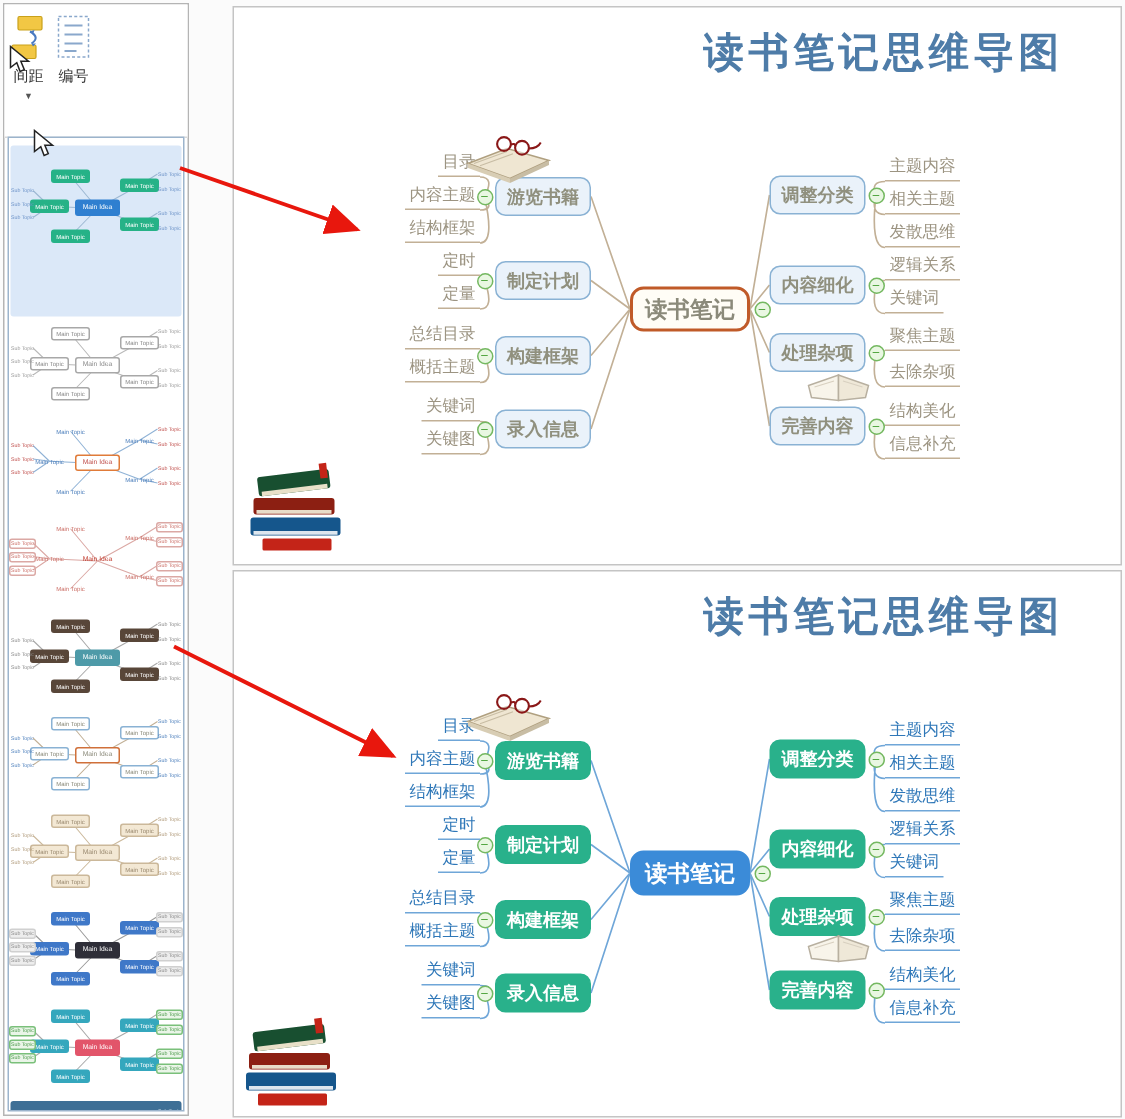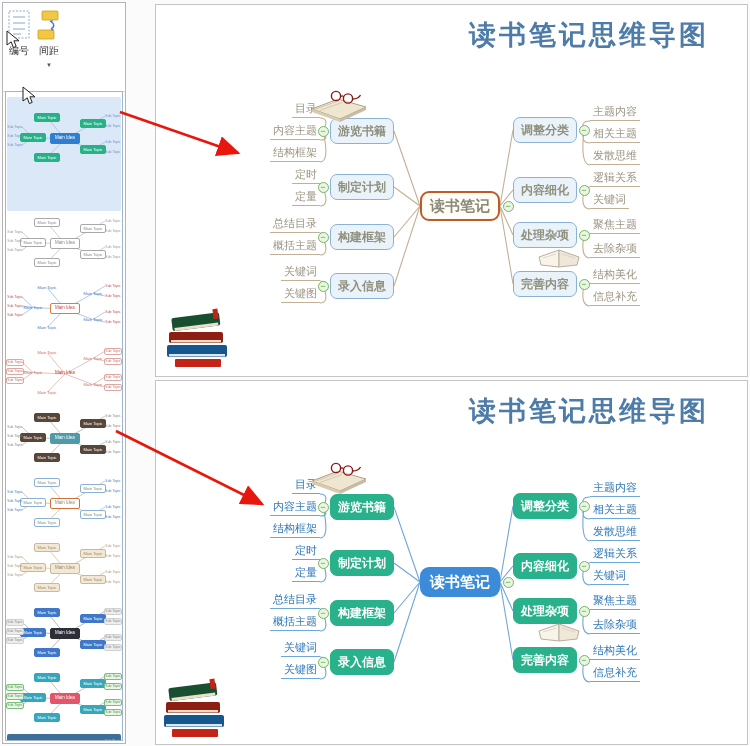--- a/index.html
+++ b/index.html
@@ -56,37 +56,37 @@
   .cursor{position:absolute;z-index:60;pointer-events:none}
 </style>
 </head>
 <body>
 
 <aside class="sidebar">
   <div class="toolbar">
     <div class="tb-btn">
       <span class="tb-icon">
         <svg width="26" height="32" viewBox="0 0 26 32">
-          <rect x="3" y="2" width="20" height="27" fill="none" stroke="#8aa8cc" stroke-width="1" stroke-dasharray="2,1.5"></rect>
-          <path d="M7,8 h12 M7,14 h12 M7,20 h12 M7,25 h8" stroke="#8aa8cc" stroke-width="1.2"></path>
-        </svg>
-      </span>
-      <span class="tb-label">编号</span>
-    </div>
-    <div class="tb-btn">
-      <span class="tb-icon">
-        <svg width="26" height="32" viewBox="0 0 26 32">
           <rect x="6" y="2" width="16" height="9" rx="1" fill="#f2c744" stroke="#c9a11a" stroke-width="0.8"></rect>
           <rect x="2" y="21" width="16" height="9" rx="1" fill="#f2c744" stroke="#c9a11a" stroke-width="0.8"></rect>
           <path d="M14,12 q7,4 1,8" stroke="#4a7ac0" stroke-width="1.4" fill="none"></path>
           <path d="M14,12 l3,-1 l-1,3 z M15,20 l3,0 l-2,2 z" fill="#4a7ac0"></path>
         </svg>
       </span>
       <span class="tb-label">间距</span>
       <span class="tb-caret">▼</span>
+    </div>
+    <div class="tb-btn">
+      <span class="tb-icon">
+        <svg width="26" height="32" viewBox="0 0 26 32">
+          <rect x="3" y="2" width="20" height="27" fill="none" stroke="#8aa8cc" stroke-width="1" stroke-dasharray="2,1.5"></rect>
+          <path d="M7,8 h12 M7,14 h12 M7,20 h12 M7,25 h8" stroke="#8aa8cc" stroke-width="1.2"></path>
+        </svg>
+      </span>
+      <span class="tb-label">编号</span>
     </div>
   </div>
   <div class="theme-list">
       <div class="thumb selected">
         <div class="thumb-inner">
           <svg width="112" height="54" class="thumb-wires">
             <path d="M57,27 L39,5.5 M57,27 L25,25.5 M57,27 L39,45.5 M57,27 L85,11.5 M57,27 L85,37.5 M25,25.5 L14,15 M25,25.5 L14,24 M25,25.5 L14,33 M85,11.5 L97,4 M85,11.5 L97,14 M85,37.5 L97,30 M85,37.5 L97,40" fill="none" stroke="#9db8d2" stroke-width="0.7"></path>
           </svg>
           <div class="mini t-topic" style="left: 26px; top: 1px; background: rgb(38, 178, 135); border-color: rgb(38, 178, 135); color: rgb(255, 255, 255);">Main Topic</div>
           <div class="mini t-topic" style="left: 12px; top: 21px; background: rgb(38, 178, 135); border-color: rgb(38, 178, 135); color: rgb(255, 255, 255);">Main Topic</div>

